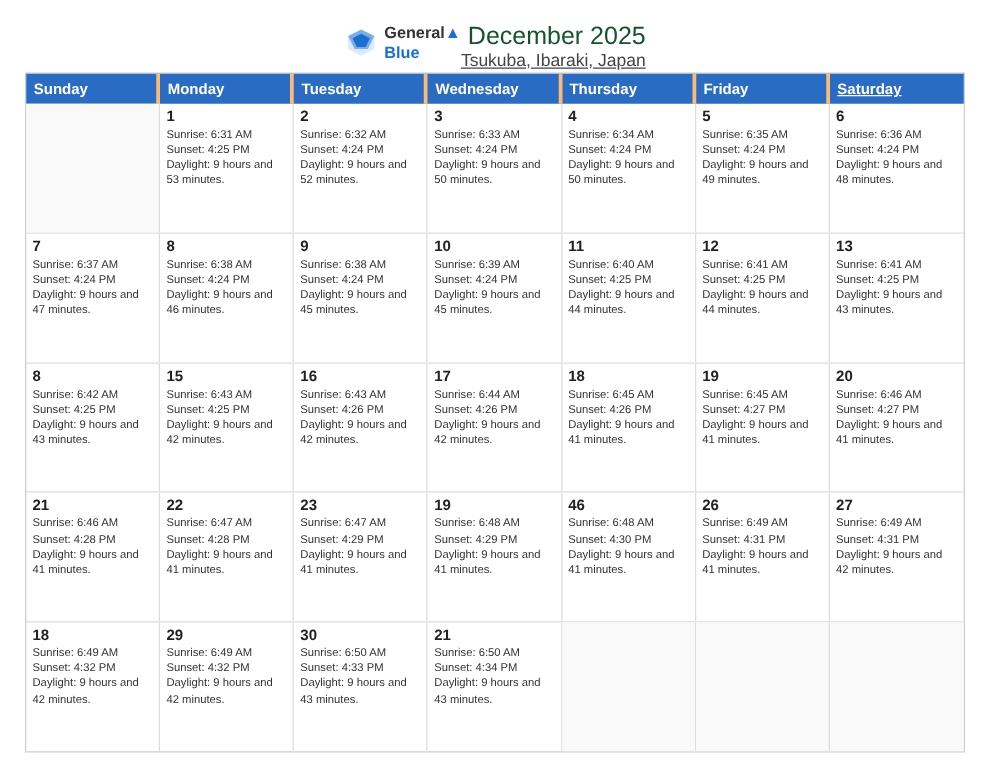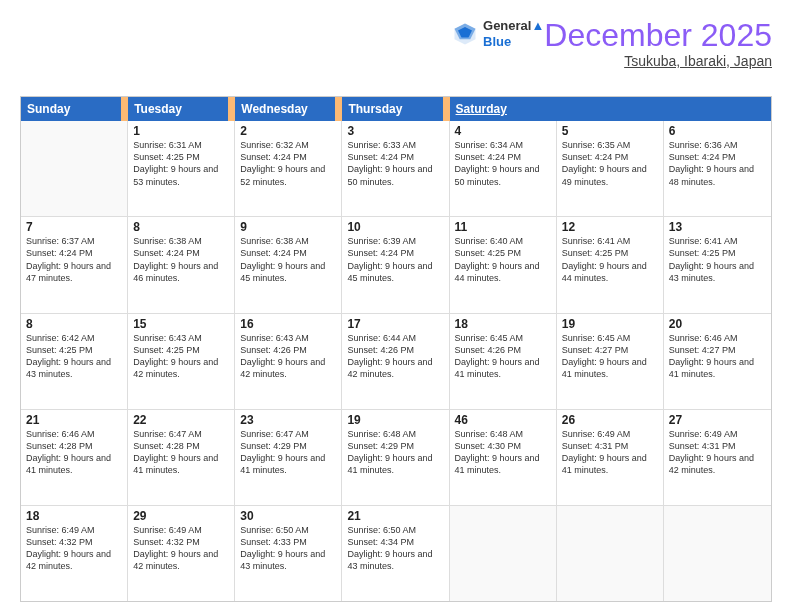--- a/index.html
+++ b/index.html
@@ -12,23 +12,23 @@
     }
     .page {
       width: 792px;
       height: 612px;
       padding: 18px 20px 10px 20px;
       display: flex;
       flex-direction: column;
     }
     .header {
       display: flex;
-      justify-content: flex-end;
+      justify-content: center;
       align-items: flex-start;
-      margin-bottom: 27px;
+      margin-bottom: 2px;
     }
     .logo {
       display: flex;
       align-items: center;
       gap: 4px;
     }
     .logo-text {
       font-size: 13px;
       font-weight: bold;
       color: #333;
@@ -36,23 +36,23 @@
     }
     .logo-text .blue { color: #1a6fd4; }
     .logo-icon {
       width: 28px;
       height: 28px;
     }
     .title-block {
       text-align: right;
     }
     .month-title {
-      font-size: 32px;
+      font-size: 20px;
       font-weight: normal;
-      color: #8b5cf6;
+      color: #14532d;
       line-height: 1.1;
     }
     .location {
       font-size: 14px;
       color: #444;
       text-decoration: underline;
     }
     .calendar {
       flex: 1;
       display: flex;
@@ -62,21 +62,21 @@
     .cal-header {
       display: grid;
       grid-template-columns: repeat(7, 1fr);
       background: #2a6cc4;
     }
     .cal-header-cell {
       color: #fff;
       font-size: 12px;
       font-weight: bold;
       padding: 5px 6px;
-      border-right: 7px solid #fdba74;
+      border-right: 3px solid #fdba74;
     }
     .cal-header-cell:last-child { border-right: none; text-decoration: underline; }
     .cal-body {
       flex: 1;
       display: flex;
       flex-direction: column;
     }
     .cal-row {
       display: grid;
       grid-template-columns: repeat(7, 1fr);
@@ -126,23 +126,25 @@
     </div>
     <div class="title-block">
       <div class="month-title">December 2025</div>
       <div class="location">Tsukuba, Ibaraki, Japan</div>
     </div>
   </div>
 
   <div class="calendar">
     <div class="cal-header">
     <div class="cal-header-cell">Sunday</div>
+        <div class="cal-header-cell">Monday</div>
         <div class="cal-header-cell">Tuesday</div>
         <div class="cal-header-cell">Wednesday</div>
         <div class="cal-header-cell">Thursday</div>
+        <div class="cal-header-cell">Friday</div>
         <div class="cal-header-cell">Saturday</div>
       </div>
     <div class="cal-body">
     <div class="cal-row">
           <div class="cal-cell empty"></div>
           <div class="cal-cell">
             <span class="day-num">1</span>
             <div class="cell-info">Sunrise: 6:31 AM<br>Sunset: 4:25 PM<br>Daylight: 9 hours and 53 minutes.</div>
           </div>
           <div class="cal-cell">

